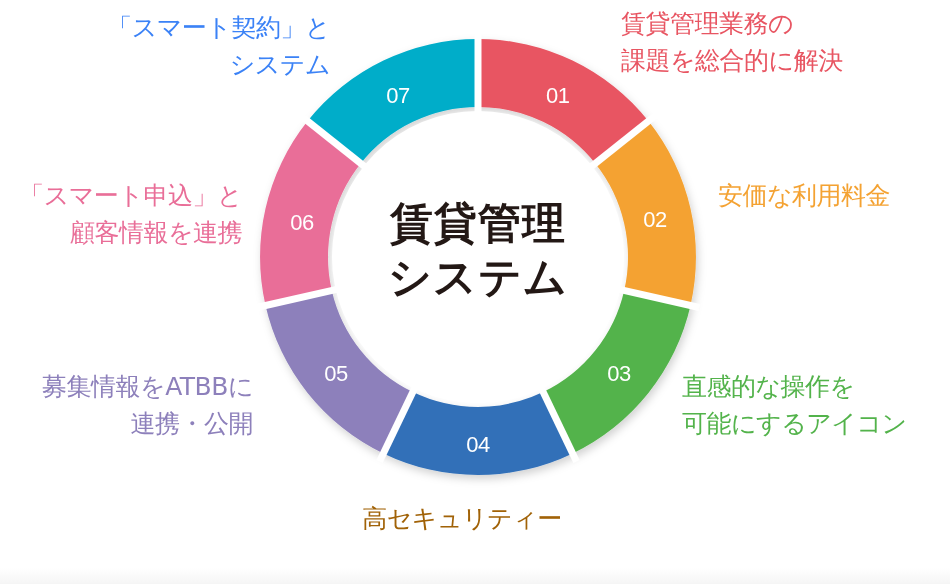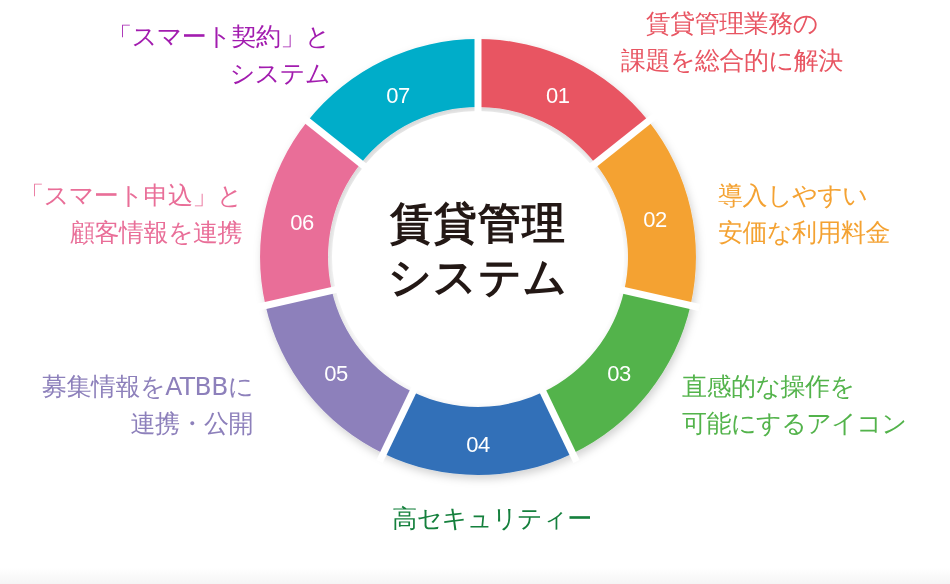--- a/index.html
+++ b/index.html
@@ -72,45 +72,44 @@
   <text class="seg-num" x="336" y="373">05</text>
   <text class="seg-num" x="302" y="222">06</text>
   <text class="seg-num" x="398" y="95">07</text>
 </svg>
 
 <div class="center-title">
   <div>賃貸管理</div>
   <div>システム</div>
 </div>
 
-<div class="feature right" style="left: 621px; top: 5px; color: rgb(232, 85, 98); text-align: center;">
+<div class="feature right" style="left: 621px; top: 5px; color: rgb(232, 85, 98);">
   <span>賃貸管理業務の</span>
   <span>課題を総合的に解決</span>
 </div>
 
 <div class="feature right" style="left: 718px; top: 177px; color: rgb(244, 162, 50);">
-  <span>導入しやすい</span>
   <span>安価な利用料金</span>
 </div>
 
 <div class="feature right" style="left: 682px; top: 368px; color: rgb(83, 179, 75);">
   <span>直感的な操作を</span>
   <span>可能にするアイコン</span>
 </div>
 
-<div class="feature center" style="left: 332px; top: 500px; width: 320px; color: #15803d;">
+<div class="feature center" style="left: 302px; top: 500px; width: 320px; color: #a16207;">
   <span>高セキュリティー</span>
 </div>
 
 <div class="feature left" style="right: 697px; top: 368px; color: rgb(141, 128, 187);">
   <span>募集情報をATBBに</span>
   <span>連携・公開</span>
 </div>
 
 <div class="feature left" style="right: 708px; top: 177px; color: rgb(233, 110, 152);">
   <span>「スマート申込」と</span>
   <span>顧客情報を連携</span>
 </div>
 
-<div class="feature left" style="right: 620px; top: 18px; color: #a21caf;">
+<div class="feature left" style="right: 620px; top: 9px; color: #3b82f6;">
   <span>「スマート契約」と</span>
   <span>システム</span>
 </div>
 
 </body></html>

